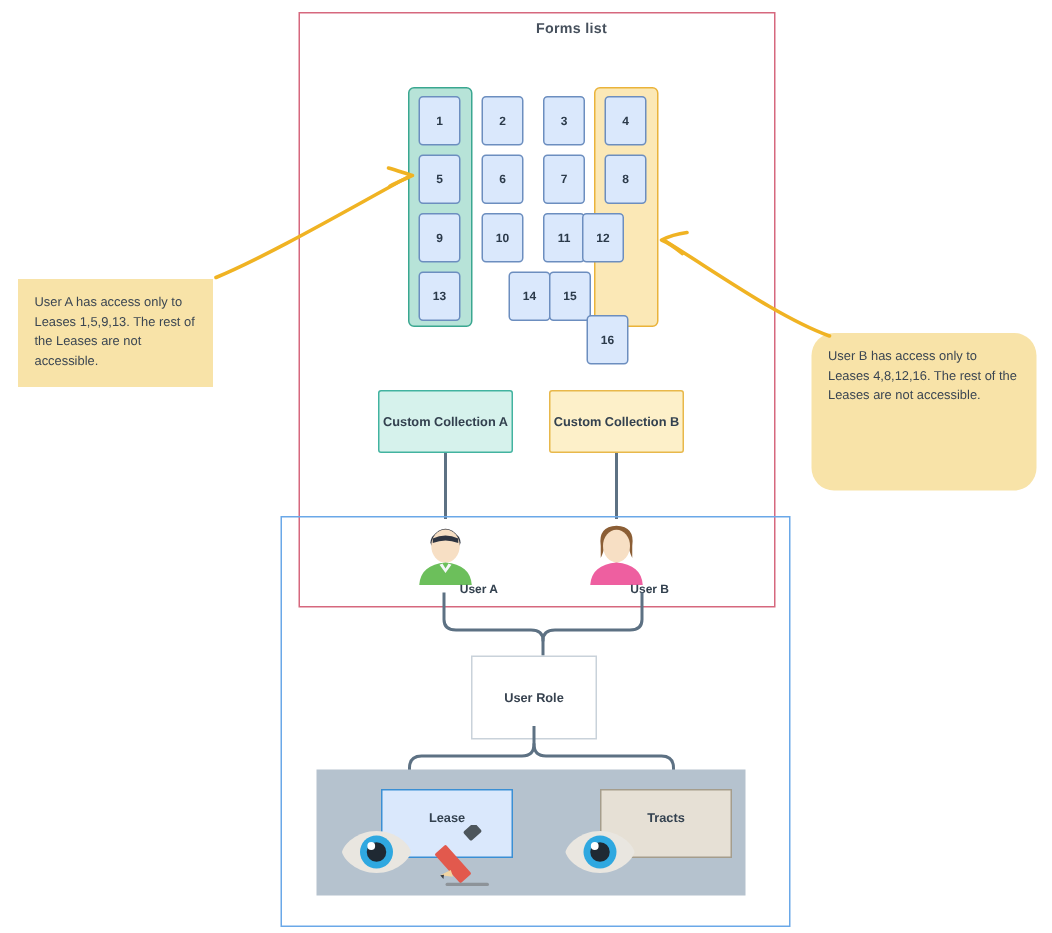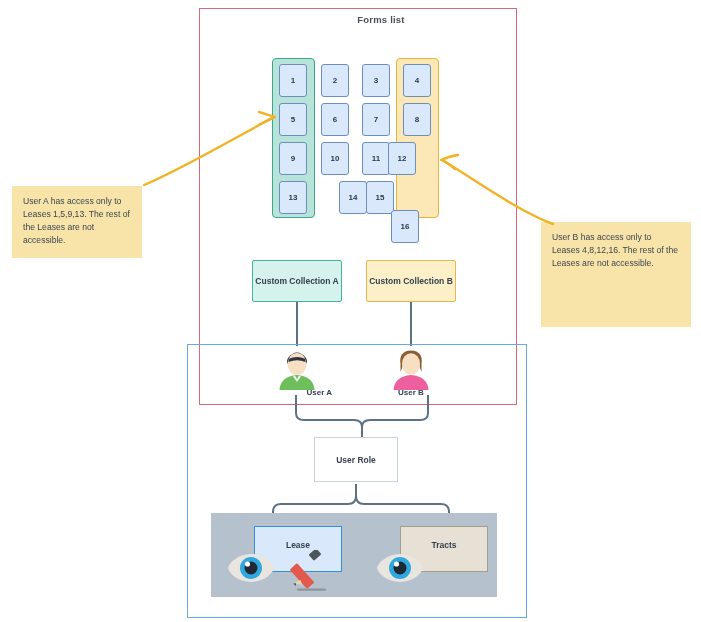--- a/index.html
+++ b/index.html
@@ -30,34 +30,34 @@
   .coll-a{left:252px;top:260px;width:90px;background:#d6f2ec;border:1.4px solid #42b3a0;color:#33414f;}
   .coll-b{left:366px;top:260px;width:90px;background:#fdf0c9;border:1.4px solid #e8b84b;color:#33414f;}
 
   
   .vline{background:#5d7183;width:2px;}
 
   
   .ulabel{font-size:8px;font-weight:bold;color:#33414f;text-align:center;width:70px;}
 
   
-  .role-box{left:314px;top:437px;width:84px;height:45px;background:#ffffff;border:1.2px solid #c9d2da;
+  .role-box{left:314px;top:437px;width:84px;height:56px;background:#ffffff;border:1.2px solid #c9d2da;
             display:flex;align-items:center;justify-content:center;font-size:8.5px;font-weight:bold;color:#37424f;}
 
   
   .grey-panel{left:211px;top:513px;width:286px;height:84px;background:#b5c2ce;}
   .lease-box{left:254px;top:526px;width:88px;height:46px;background:#dae8fc;border:1.4px solid #3a8fd4;
              display:flex;align-items:flex-start;justify-content:center;padding-top:13px;font-size:8.5px;font-weight:bold;color:#33414f;}
   .tracts-box{left:400px;top:526px;width:88px;height:46px;background:#e6e0d5;border:1.4px solid #a59d8c;
               display:flex;align-items:flex-start;justify-content:center;padding-top:13px;font-size:8.5px;font-weight:bold;color:#33414f;}
 
   
   .note{background:#f8e3a8;padding:9px 10px 9px 11px;font-size:8.6px;line-height:1.52;color:#3b4652;box-sizing:border-box;}
   .note-a{left:12px;top:186px;width:130px;height:72px;}
-  .note-b{left:541px;top:222px;width:150px;height:105px;}
+  .note-b{left:541px;top:222px;width:150px;height:105px;border-radius:15px;}
 
   svg.overlay{position:absolute;left:0;top:0;width:701px;height:622px;pointer-events:none;}
 </style>
 </head>
 <body>
 
 <div class="canvas">
 
   <div class="abs red-box"></div>
 
@@ -103,21 +103,21 @@
     <path d="M19 28.5 L23 34 L27 28.5 L25 27.6 L23 31 L21 27.6 Z" fill="#f3f6f8"></path>
   </svg>
   <div class="abs ulabel" style="left:262px;top:388px;text-align:right;">User A</div>
 
   <svg class="abs" style="left:388px;top:348px;" width="46" height="42" viewBox="0 0 46 42">
     <path d="M12.5 16 Q10.5 3 23 2.5 Q35.5 3 33.5 16 L33.5 24 Q31 19 30.5 12 Q23 16 15.5 12 Q15 19 12.5 24 Z" fill="#8b5e35"></path>
     <ellipse cx="23" cy="16" rx="9" ry="10.8" fill="#f7dfc4"></ellipse>
     <path d="M23 26.5 L19.5 28.5 L23 32 L26.5 28.5 Z" fill="#f7dfc4"></path>
     <path d="M23 27 C12 28 6 33 5.5 42 L40.5 42 C40 33 34 28 23 27 Z" fill="#ee5fa0"></path>
   </svg>
-  <div class="abs ulabel" style="left:376px;top:388px;">User B</div>
+  <div class="abs ulabel" style="left:376px;top:388px;text-align:right;">User B</div>
 
   <svg class="abs" style="left:280px;top:395px;" width="165" height="46" viewBox="0 0 165 46">
     <path d="M16 0 L16 18 Q16 25 24 25 L74 25 Q82 25 82 32 L82 44" fill="none" stroke="#5d7183" stroke-width="2" stroke-linecap="round"></path>
     <path d="M148 0 L148 18 Q148 25 140 25 L90 25 Q82 25 82 32" fill="none" stroke="#5d7183" stroke-width="2" stroke-linecap="round"></path>
   </svg>
 
   <div class="abs role-box">User Role</div>
 
   <svg class="abs" style="left:265px;top:484px;" width="200" height="48" viewBox="0 0 200 48">
     <path d="M91 0 L91 12 Q91 20 83 20 L16 20 Q8 20 8 28 L8 46" fill="none" stroke="#5d7183" stroke-width="2" stroke-linecap="round"></path>

